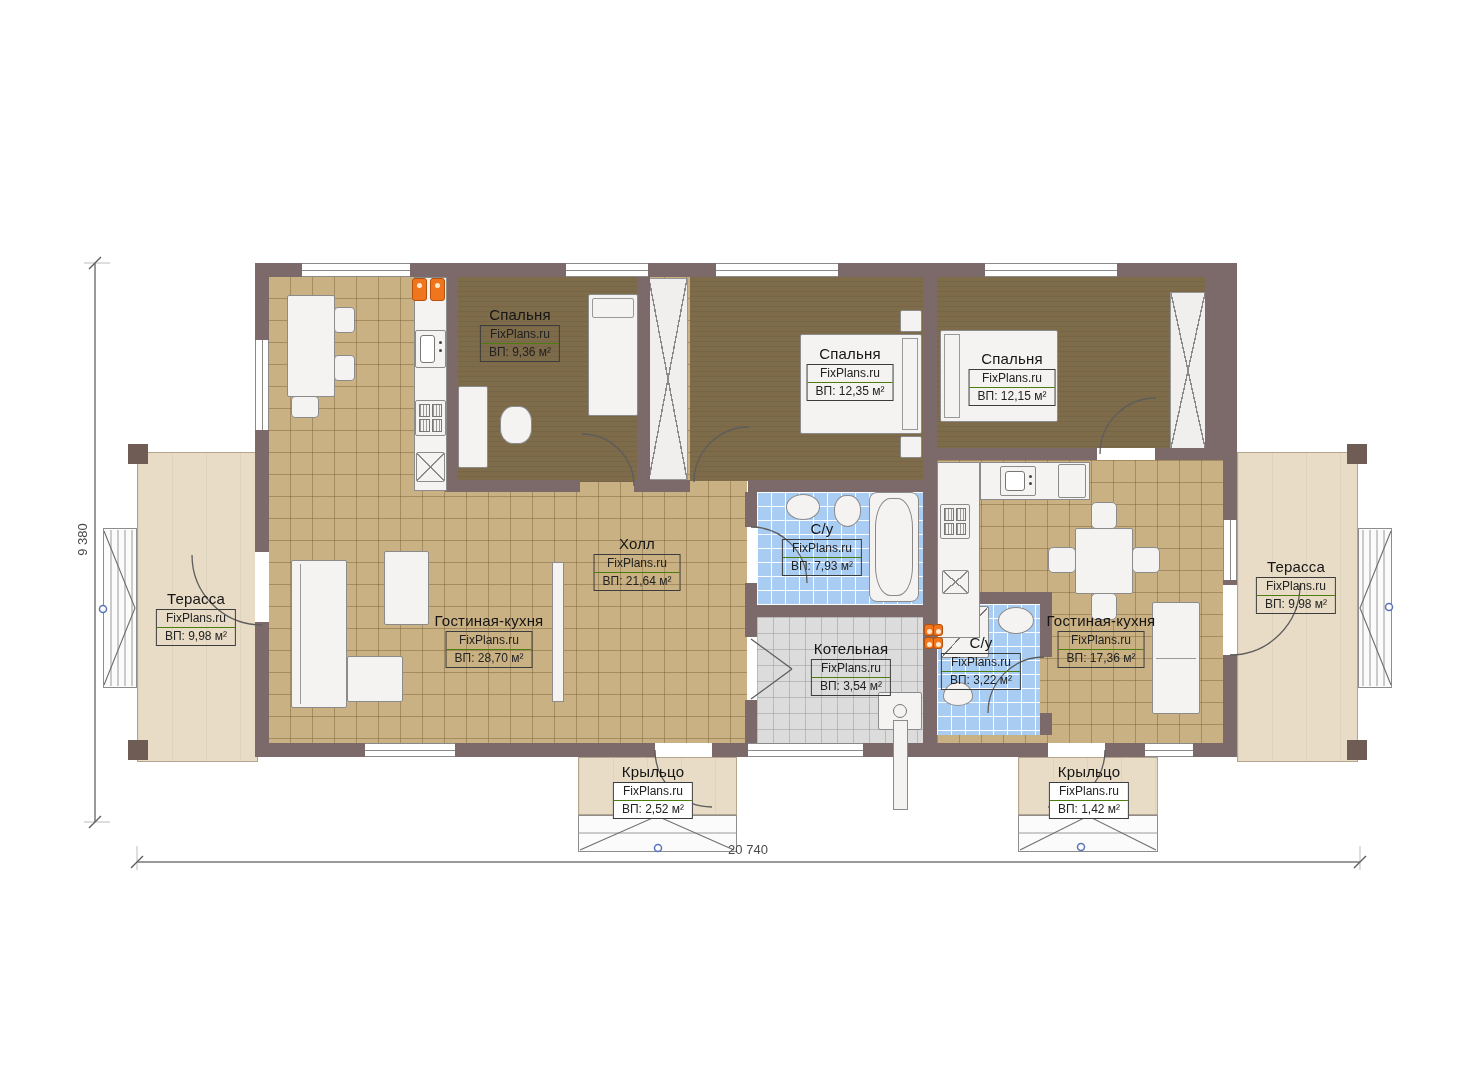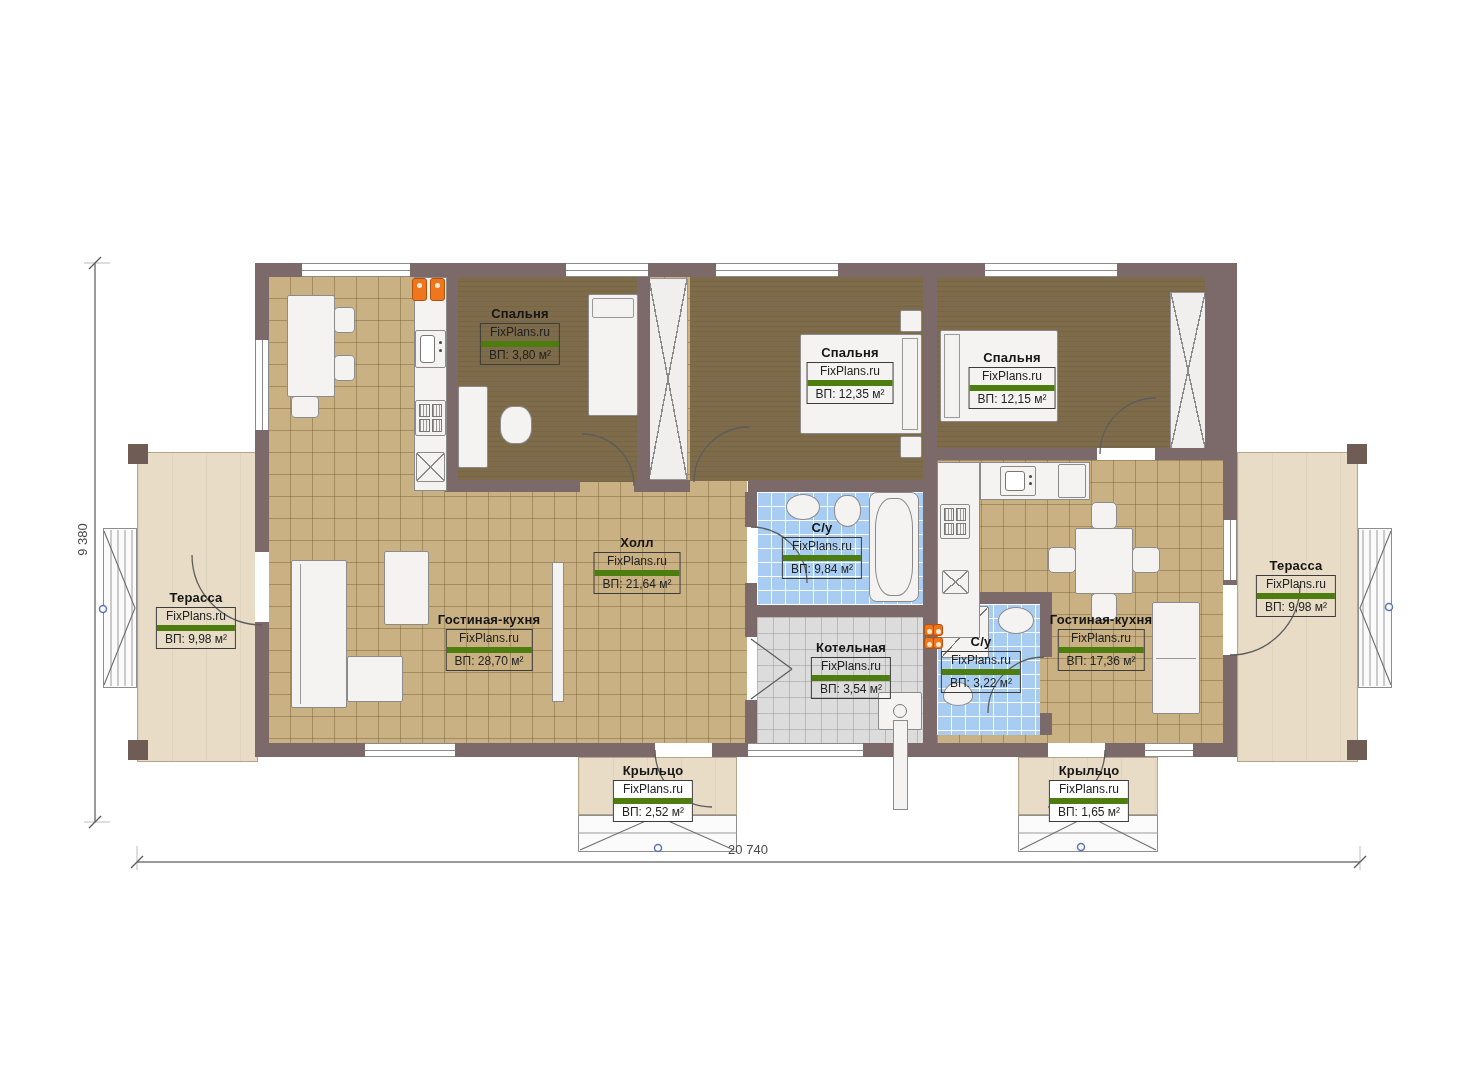--- a/index.html
+++ b/index.html
@@ -43,23 +43,23 @@
     linear-gradient(to bottom right,transparent calc(50% - .6px),#777 calc(50% - .6px),#777 calc(50% + .6px),transparent calc(50% + .6px))}
   .burners{display:grid;grid-template-rows:1fr 1fr;grid-template-columns:1fr 1fr;gap:2px;padding:3px}
   .burners i{border:1px solid #777;background:repeating-linear-gradient(90deg,#999 0 1px,transparent 1px 3px)}
   .basin{position:absolute;inset:4px 10px 4px 4px;border:1px solid #777;border-radius:3px;background:#fff}
   .dot{position:absolute;width:3px;height:3px;border-radius:50%;background:#444}
   .orange{position:absolute;background:#f0761e;border:1px solid #b44f0c;border-radius:3px;z-index:13}
   .orange::after{content:"";position:absolute;left:50%;top:4px;width:5px;height:5px;margin-left:-2.5px;
     border-radius:50%;background:#ffe9d2}
   .room-label{position:absolute;transform:translateX(-50%);text-align:center;color:#151515;
     white-space:nowrap;z-index:30}
-  .room-name{font-size:13px;font-weight:bold;letter-spacing:.2px;margin-bottom:2px}
+  .room-name{font-size:15px;font-weight:normal;letter-spacing:.2px;margin-bottom:2px}
   .label-box{display:inline-block;border:1px solid #3c3c3c;font-size:12px;line-height:15px;color:#222}
-  .label-box .brand{padding:1px 8px;border-bottom:6px solid #4d7c0f}
+  .label-box .brand{padding:1px 8px;border-bottom:1px solid #4d7c0f}
   .label-box .area{padding:1px 8px}
   .dim-label{position:absolute;font-size:13px;color:#4a4a4a;z-index:31}
   svg.overlay{position:absolute;left:0;top:0;z-index:25;pointer-events:none}
 </style>
 </head>
 <body>
 
 <div class="floor-tan" style="left:268px;top:276px;width:479px;height:468px"></div>
 <div class="floor-khaki" style="left:457px;top:276px;width:181px;height:206px"></div>
 <div class="closet x-cross" style="left:648px;top:278px;width:40px;height:202px"></div>
@@ -249,21 +249,21 @@
       <circle cx="1389" cy="607" r="3.5"></circle>
     <circle cx="658" cy="848" r="3.5"></circle>
       <circle cx="1081" cy="847" r="3.5"></circle>
   </g>
 </svg>
 
 <div class="room-label" style="left:520px;top:306px">
   <div class="room-name">Спальня</div>
   <div class="label-box">
     <div class="brand">FixPlans.ru</div>
-    <div class="area">ВП: 3,80 м²</div>
+    <div class="area">ВП: 9,36 м²</div>
   </div>
 </div>
 <div class="room-label" style="left:850px;top:345px">
   <div class="room-name">Спальня</div>
   <div class="label-box">
     <div class="brand">FixPlans.ru</div>
     <div class="area">ВП: 12,35 м²</div>
   </div>
 </div>
 <div class="room-label" style="left:1012px;top:350px">
@@ -284,21 +284,21 @@
   <div class="room-name">Холл</div>
   <div class="label-box">
     <div class="brand">FixPlans.ru</div>
     <div class="area">ВП: 21,64 м²</div>
   </div>
 </div>
 <div class="room-label" style="left:822px;top:520px">
   <div class="room-name">С/у</div>
   <div class="label-box">
     <div class="brand">FixPlans.ru</div>
-    <div class="area">ВП: 9,84 м²</div>
+    <div class="area">ВП: 7,93 м²</div>
   </div>
 </div>
 <div class="room-label" style="left:851px;top:640px">
   <div class="room-name">Котельная</div>
   <div class="label-box">
     <div class="brand">FixPlans.ru</div>
     <div class="area">ВП: 3,54 м²</div>
   </div>
 </div>
 <div class="room-label" style="left:981px;top:634px">
@@ -333,18 +333,18 @@
   <div class="room-name">Крыльцо</div>
   <div class="label-box" style="background:#fff">
     <div class="brand">FixPlans.ru</div>
     <div class="area">ВП: 2,52 м²</div>
   </div>
 </div>
 <div class="room-label" style="left:1089px;top:763px">
   <div class="room-name">Крыльцо</div>
   <div class="label-box" style="background:#fff">
     <div class="brand">FixPlans.ru</div>
-    <div class="area">ВП: 1,65 м²</div>
+    <div class="area">ВП: 1,42 м²</div>
   </div>
 </div>
 
 <div class="dim-label" style="left:748px;top:842px;transform:translateX(-50%)">20 740</div>
 <div class="dim-label" style="left:42px;top:532px;width:80px;text-align:center;transform:rotate(-90deg)">9 380</div>
 
 </body></html>

